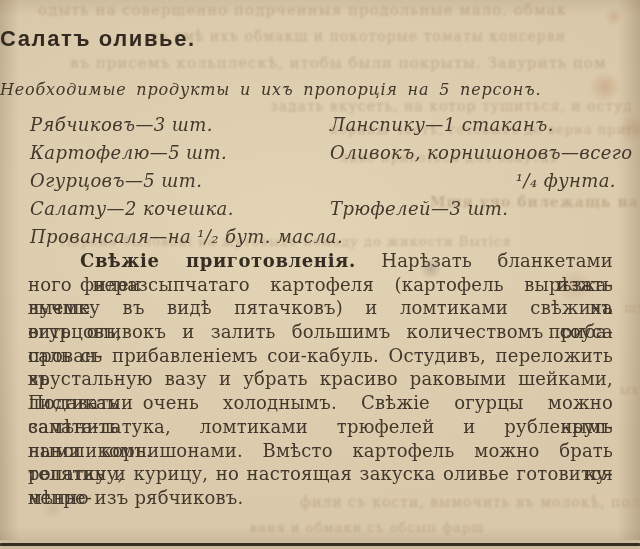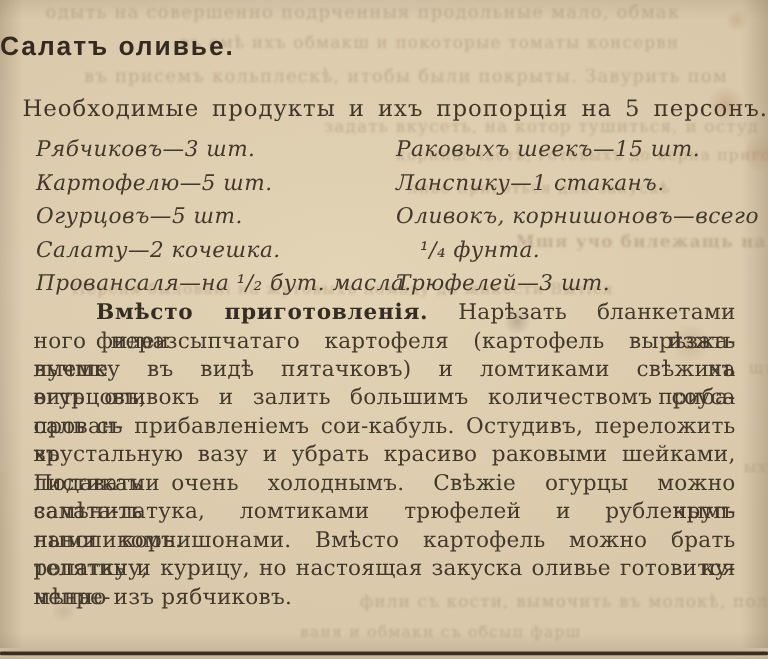--- a/index.html
+++ b/index.html
@@ -35,29 +35,30 @@
   
   .title{
     position:absolute;top:26px;left:0;width:100%;
     text-align:left;
     font-family:"Liberation Sans", sans-serif;
     font-weight:700;font-size:22px;letter-spacing:1.6px;
     color:#332b21;
   }
   .subtitle{
     position:absolute;top:80px;left:0;width:100%;
-    text-align:right;font-size:19px;letter-spacing:.8px;word-spacing:4px;
+    text-align:left;font-size:16px;letter-spacing:.8px;word-spacing:4px;
     color:#3f362a;
+    font-style:italic;
   }
   
   .ing-col{position:absolute;top:111px;font-size:18px;letter-spacing:.4px;}
   .ing-left{left:30px;width:296px;}
   .ing-right{left:330px;width:286px;}
   .ing-line{height:28px;line-height:28px;white-space:nowrap;font-style:italic;}
-  .ing-indent{padding-left:20px;}
+  .ing-indent{padding-left:20px;text-align:right;}
   
   .instructions{
     position:absolute;left:28px;top:249px;width:585px;
     font-size:18px;letter-spacing:.2px;color:#42382c;
   }
   .iline{
     height:23.7px;line-height:23.7px;
     text-align:justify;text-align-last:justify;
     white-space:normal;
   }
@@ -101,29 +102,28 @@
 
   <div class="ing-col ing-left">
     <div class="ing-line">Рябчиковъ—3 шт.</div>
     <div class="ing-line">Картофелю—5 шт.</div>
     <div class="ing-line">Огурцовъ—5 шт.</div>
     <div class="ing-line">Салату—2 кочешка.</div>
     <div class="ing-line">Провансаля—на ¹/₂ бут. масла.</div>
   </div>
 
   <div class="ing-col ing-right">
-    <div class="ing-line">Раковыхъ шеекъ—15 шт.</div>
     <div class="ing-line">Ланспику—1 стаканъ.</div>
     <div class="ing-line">Оливокъ, корнишоновъ—всего</div>
     <div class="ing-line ing-indent">¹/₄ фунта.</div>
     <div class="ing-line">Трюфелей—3 шт.</div>
   </div>
 
   <div class="instructions">
-    <div class="iline iline-first"><span class="runin">Вмѣсто приготовленія.</span> <span>Нарѣзать бланкетами филеи изжа-</span></div>
+    <div class="iline iline-first"><span class="runin">Свѣжіе приготовленія.</span> <span>Нарѣзать бланкетами филеи изжа-</span></div>
     <div class="iline">ного неразсыпчатаго картофеля (картофель вырѣзать лучше на</div>
     <div class="iline">выемку въ видѣ пятачковъ) и ломтиками свѣжихъ огурцовъ, приба-</div>
     <div class="iline">вить оливокъ и залить большимъ количествомъ соуса прован-</div>
     <div class="iline">саль съ прибавленіемъ сои-кабуль. Остудивъ, переложить въ</div>
     <div class="iline">хрустальную вазу и убрать красиво раковыми шейками, листиками</div>
     <div class="iline">Подавать очень холоднымъ. Свѣжіе огурцы можно замѣнить круп-</div>
     <div class="iline">салата-латука, ломтиками трюфелей и рубленымъ ланспикомъ.</div>
     <div class="iline">ными корнишонами. Вмѣсто картофель можно брать телятину, ку-</div>
     <div class="iline">ропатку и курицу, но настоящая закуска оливье готовится непре-</div>
     <div class="iline iline-last">мѣнно изъ рябчиковъ.</div>

